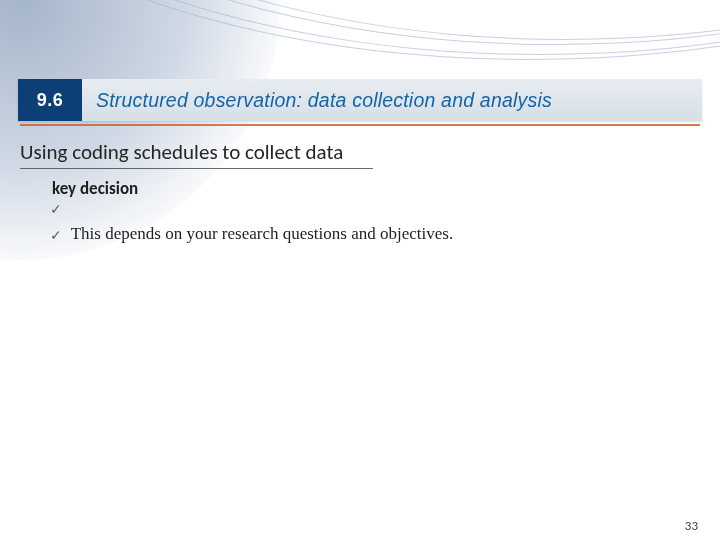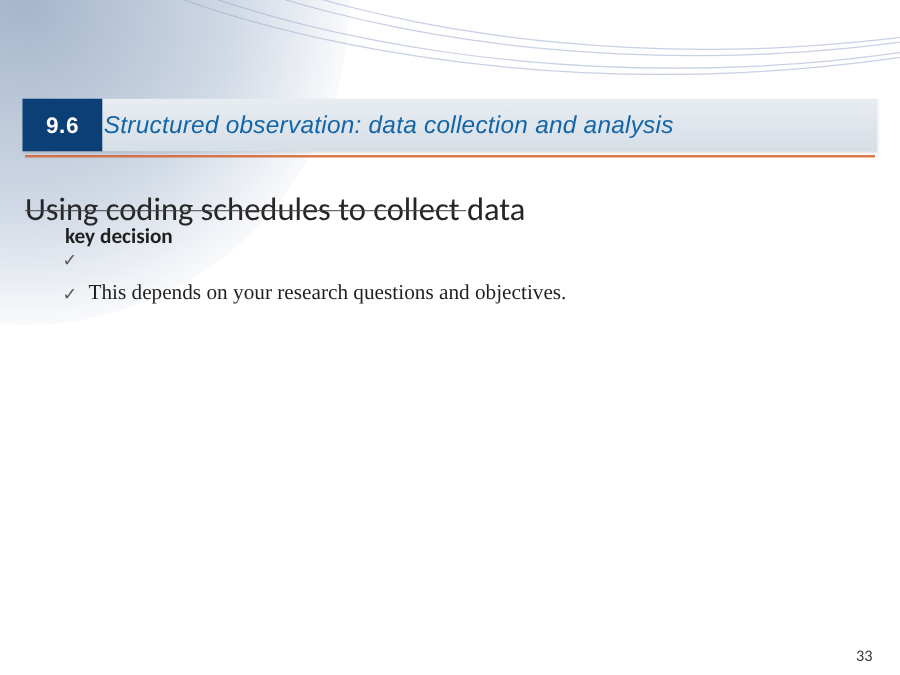--- a/index.html
+++ b/index.html
@@ -62,42 +62,42 @@
     font-weight: 600;
     font-size: 18px;
     letter-spacing: 0.5px;
   }
   .section-title {
     flex: 1;
     background: linear-gradient(to bottom, #e8edf2 0%, #d6dee6 100%);
     color: #1365a8;
     display: flex;
     align-items: center;
-    padding-left: 1px;
+    padding-left: 14px;
     font-family: Arial, Helvetica, sans-serif;
     font-style: italic;
     font-weight: 400;
     font-size: 19.5px;
     letter-spacing: 0.2px;
   }
   .divider-line {
     position: absolute;
     top: 124px;
     left: 20px;
     right: 20px;
     height: 2px;
     background: #d4622c;
     opacity: 0.85;
   }
   .heading {
     position: absolute;
-    top: 151px;
+    top: 139px;
     left: 20px;
     font-family: Calibri, Arial, sans-serif;
-    font-size: 26px;
+    font-size: 21px;
     color: #262626;
   }
   .heading-underline {
     position: absolute;
     top: 168px;
     left: 20px;
     width: 353px;
     height: 1px;
     background: #454545;
     opacity: 0.8;

